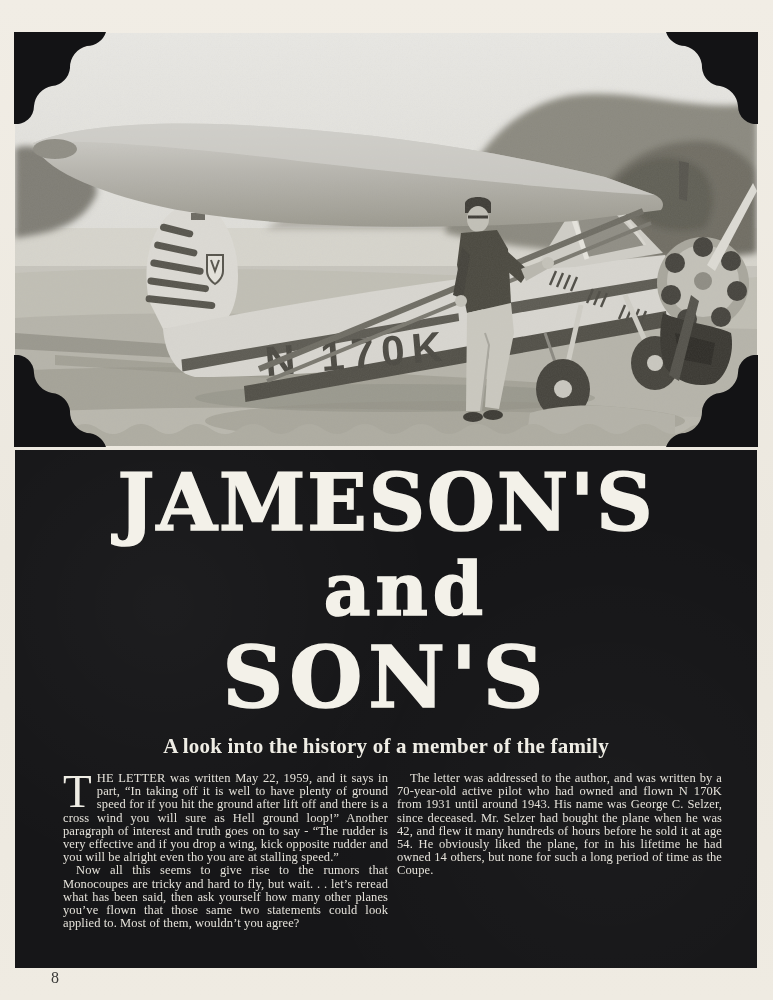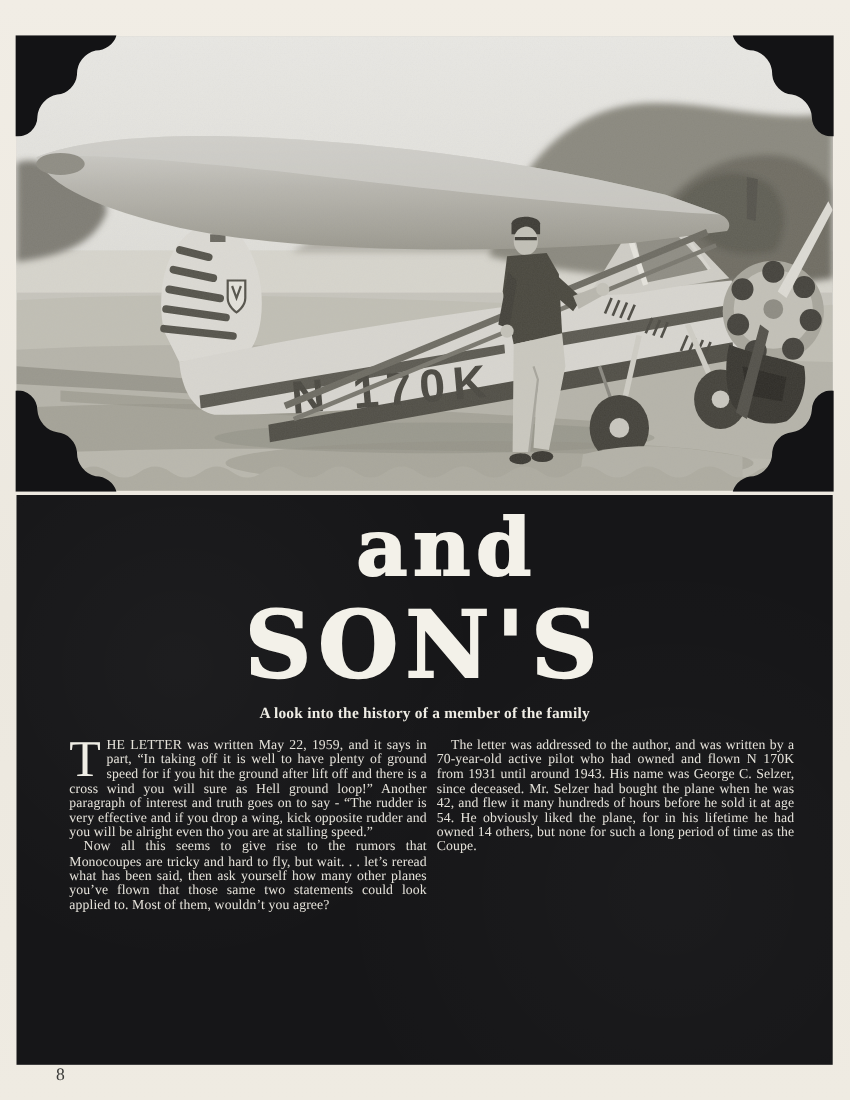--- a/index.html
+++ b/index.html
@@ -38,21 +38,21 @@
     color:#f3f1e9;
     -webkit-text-stroke:1.6px #f3f1e9;
     line-height:1;
   }
   .t1{font-size:78px;letter-spacing:2px;margin-top:14px;}
   .t2{font-size:72px;letter-spacing:5px;margin-top:12px;padding-left:40px;}
   .t3{font-size:84px;letter-spacing:6px;margin-top:10px;}
   .subtitle{
     font-family:"Liberation Serif", serif;
     font-weight:bold;
-    font-size:14px;
+    font-size:21px;
     color:#efede5;
     margin-top:14px;
     letter-spacing:0.2px;
   }
   
   .cols{
     display:flex;
     gap:9px;
     padding:13px 33px 0 48px;
     text-align:justify;
@@ -232,20 +232,21 @@
         </svg>
     </div>
     <div class="corner br">
       <svg viewBox="0 0 92 92">
           <path d="M0,92 L0,0 L92,0 A20,20 0 0 1 73,14 A22,22 0 0 0 56,36 A20,20 0 0 1 38,54 A22,22 0 0 0 20,74 A18,18 0 0 1 0,92 Z" fill="#131315"></path>
         </svg>
     </div>
   </div>
 
   <div class="band">
+    <div class="title t1">JAMESON'S</div>
     <div class="title t2">and</div>
     <div class="title t3">SON'S</div>
     <div class="subtitle">A look into the history of a member of the family</div>
 
     <div class="cols">
       <div class="col">
         <p><span class="dropcap">T</span><span>HE LETTER was written May 22, 1959, and it says in part, “In taking off it is well to have plenty of ground speed for if you hit the ground after lift off and there is a cross wind you will sure as Hell ground loop!” Another paragraph of interest and truth goes on to say - “The rudder is very effective and if you drop a wing, kick opposite rudder and you will be alright even tho you are at stalling speed.”</span></p>
         <p class="indent">Now all this seems to give rise to the rumors that Monocoupes are tricky and hard to fly, but wait. . . let’s reread what has been said, then ask yourself how many other planes you’ve flown that those same two statements could look applied to. Most of them, wouldn’t you agree?</p>
       </div>
       <div class="col">

